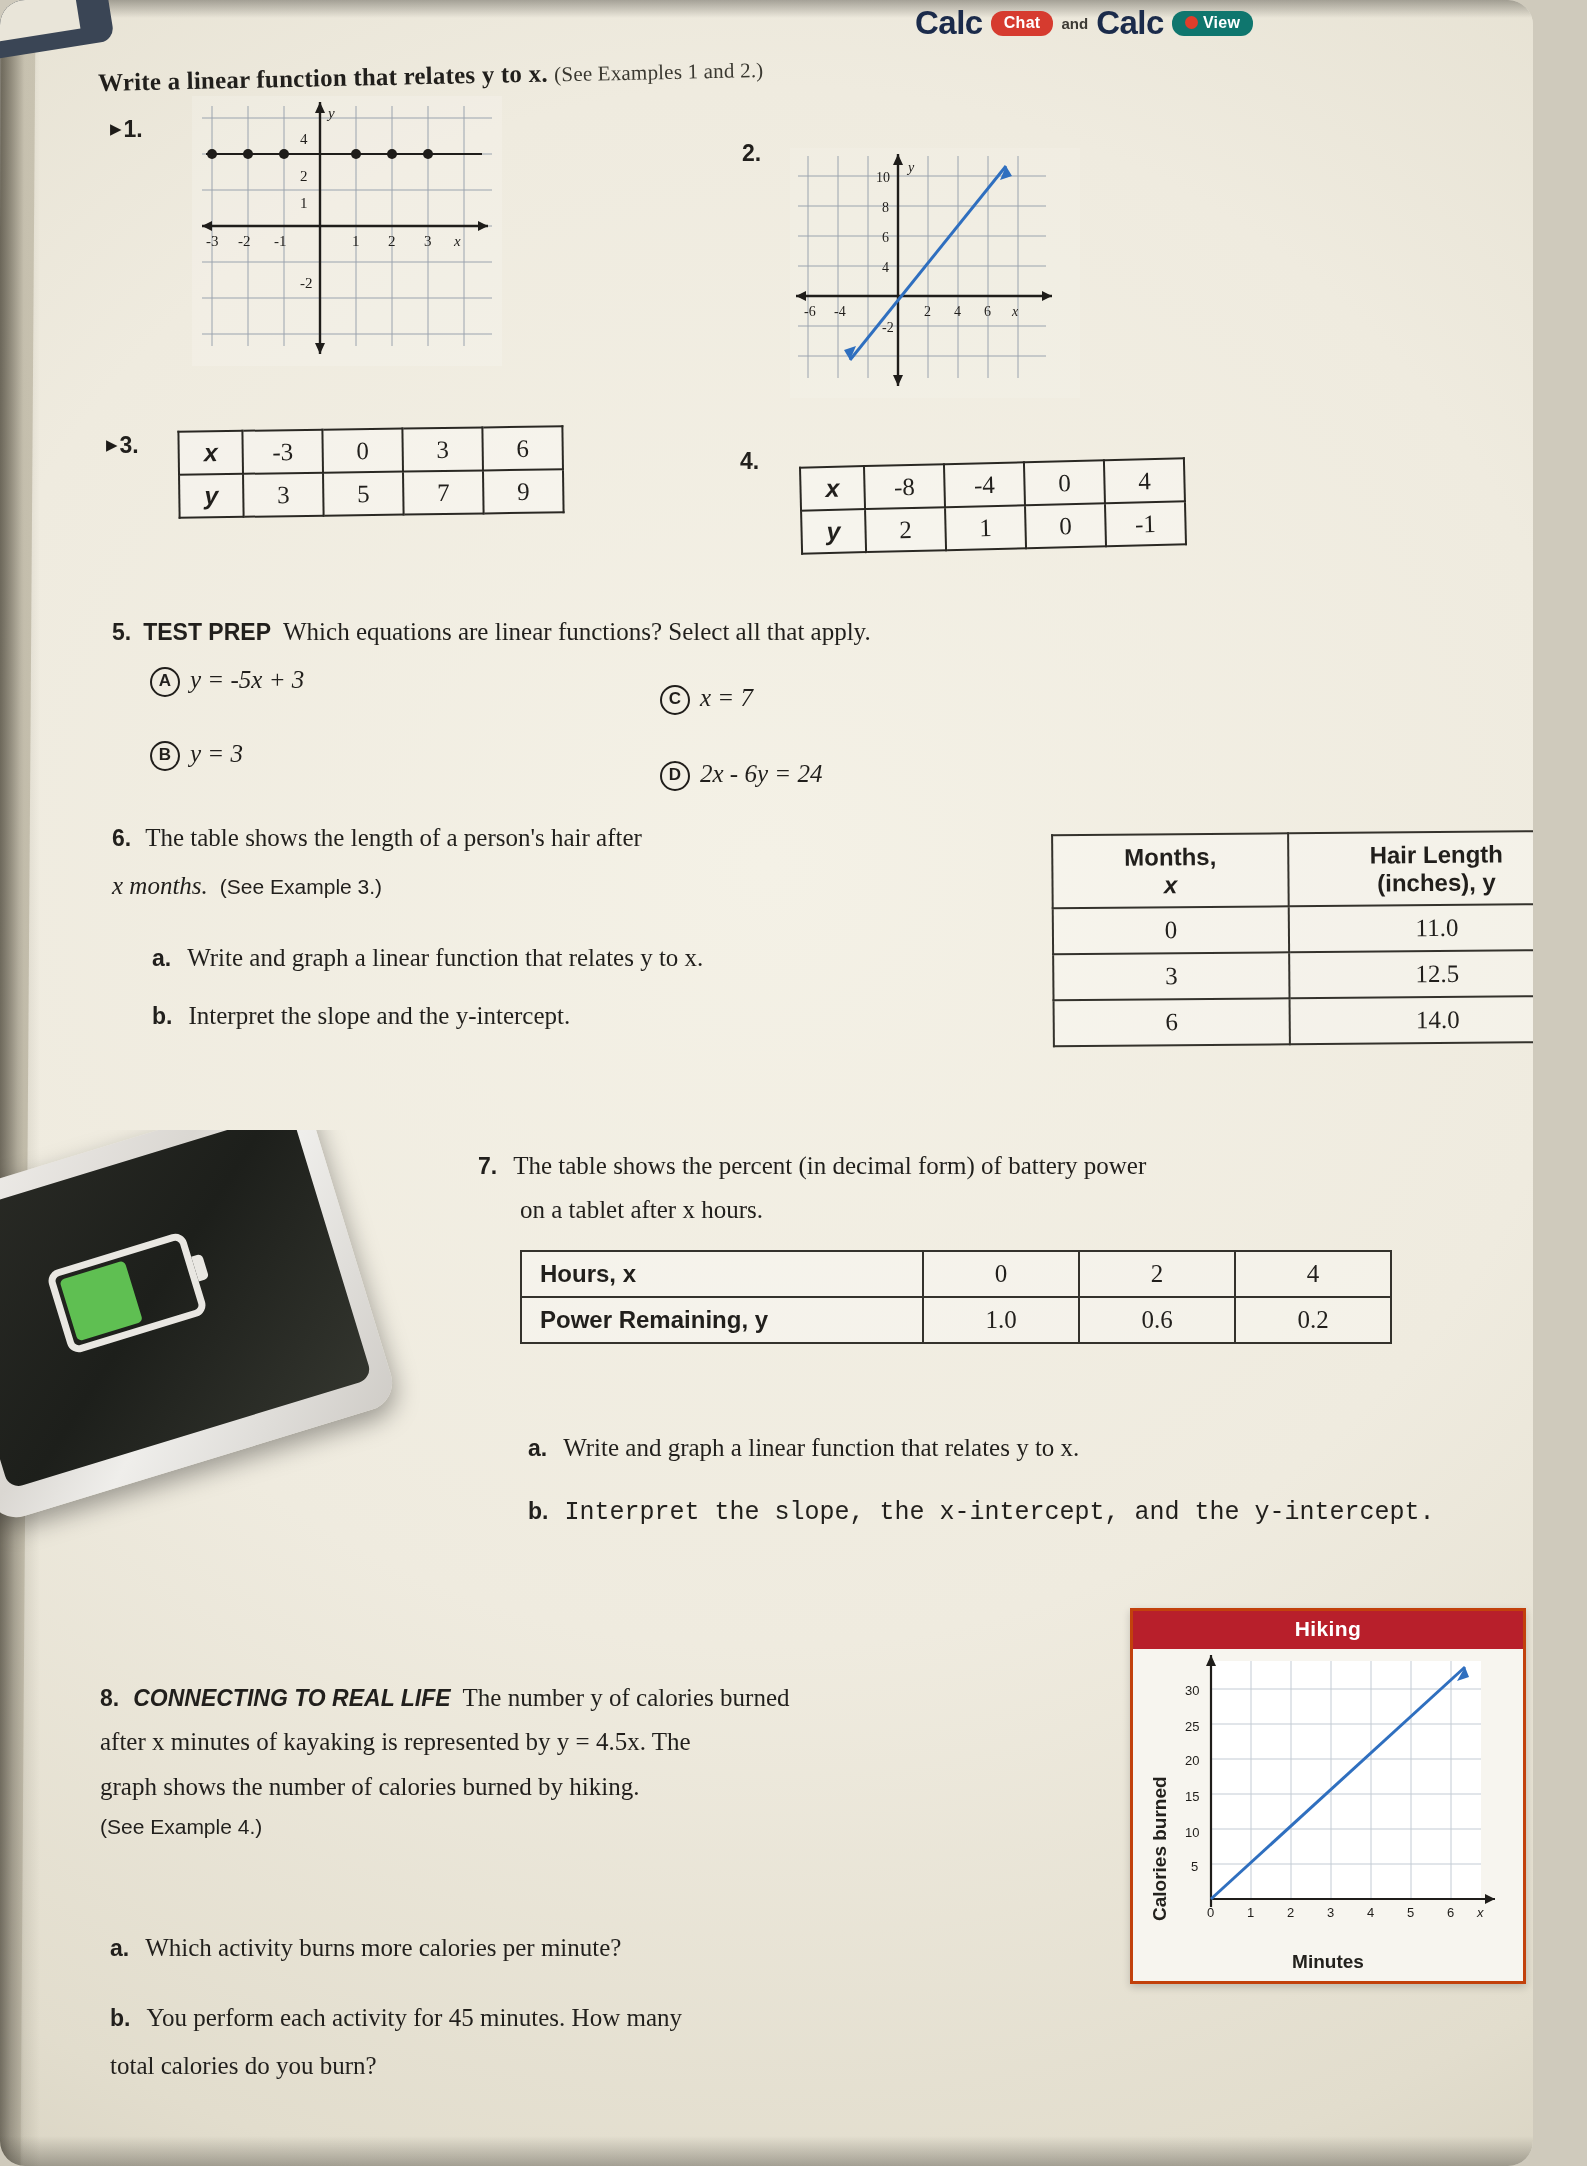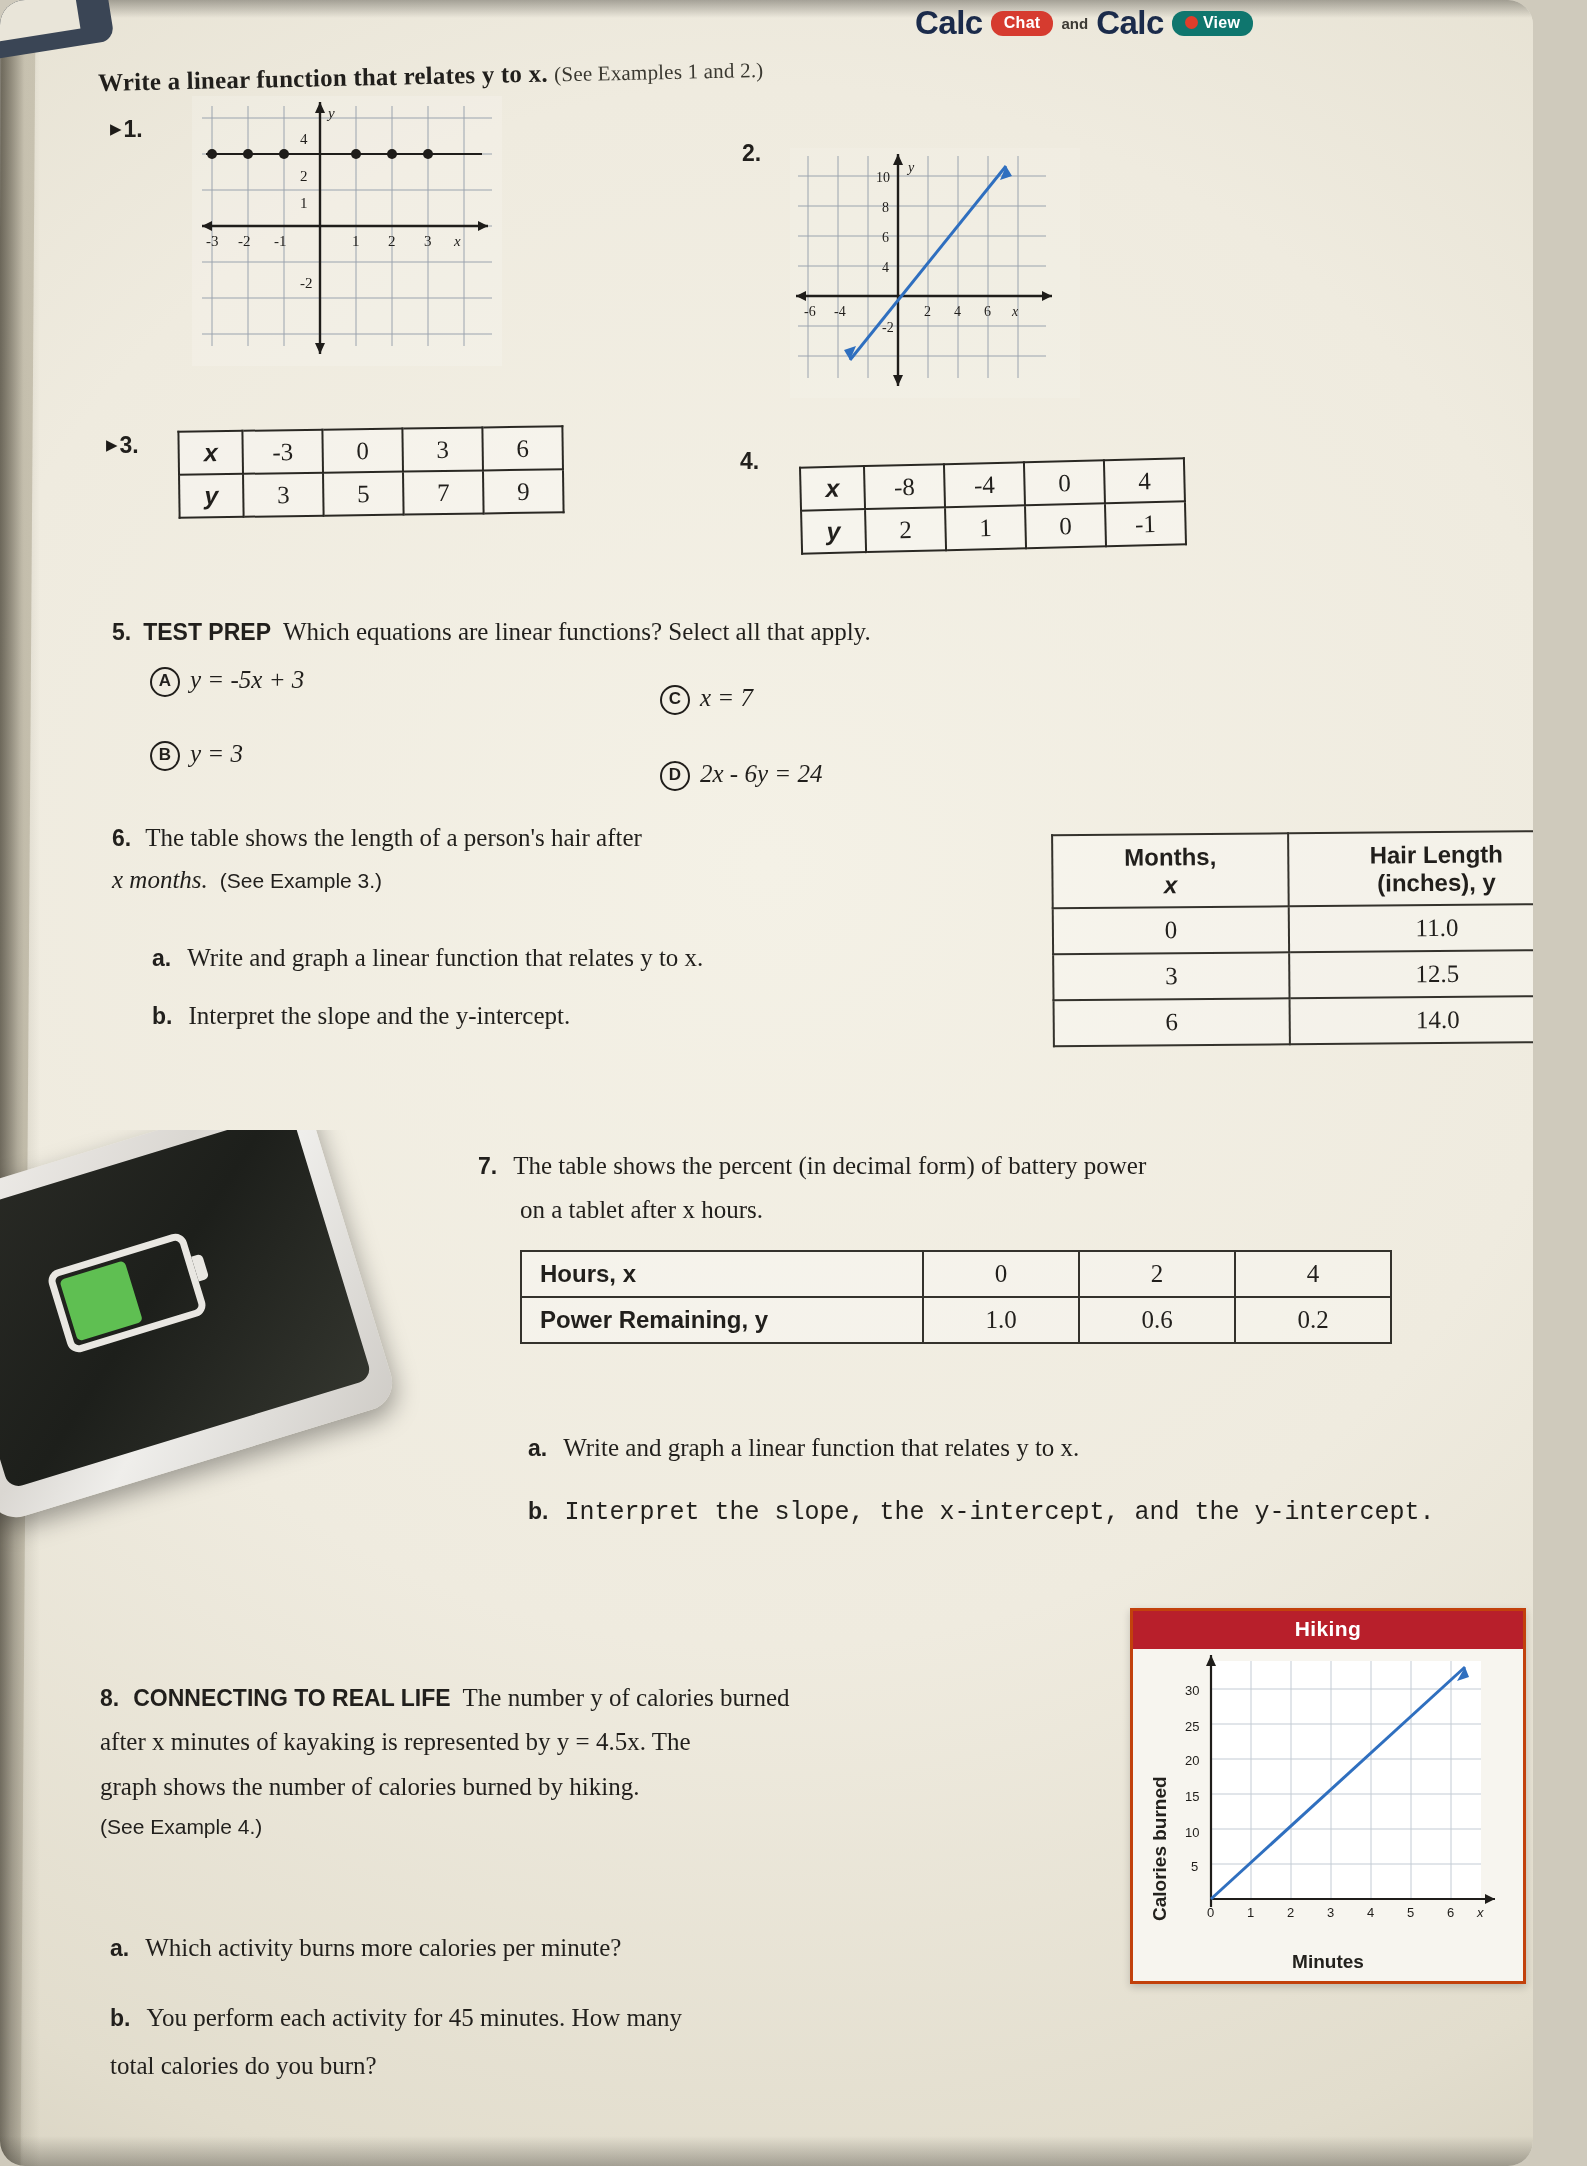--- a/index.html
+++ b/index.html
@@ -484,21 +484,21 @@
     </div>
     <div class="choice" style="left:660px; top:760px;">
       <span class="circle">D</span><span class="ital">2x - 6y = 24</span>
     </div>
 
     <div style="position:absolute; left:112px; top:820px; width:790px;">
       <div style="position:relative;">
         <span class="qnum">6.</span>
         <span class="body" style="margin-left:10px;">The table shows the length of a person's hair after</span>
       </div>
-      <div style="margin-top:6px;">
+      <div style="margin-top:12px;">
         <span class="body ital">x months.</span>
         <span class="sans" style="font-size:21px; margin-left:8px;">(See Example 3.)</span>
       </div>
     </div>
     <div style="position:absolute; left:152px; top:940px; width:780px;">
       <span class="qnum">a.</span>
       <span class="body" style="margin-left:12px;">Write and graph a linear function that relates y to x.</span>
     </div>
     <div style="position:absolute; left:152px; top:998px; width:780px;">
       <span class="qnum">b.</span>
@@ -577,21 +577,21 @@
       <span class="body" style="margin-left:12px;">Write and graph a linear function that relates y to x.</span>
     </div>
     <div style="position:absolute; left:528px; top:1495px; width:960px;">
       <span class="qnum">b.</span>
       <span class="body" style="margin-left:12px;font-family:Liberation Mono, monospace;">Interpret the slope, the x-intercept, and the y-intercept.</span>
     </div>
 
     <div style="position:absolute; left:100px; top:1680px; width:980px;">
       <div>
         <span class="qnum">8.</span>
-        <span class="sans" style="font-weight:bold; font-size:23px; margin-left:10px;">CONNECTING TO REAL LIFE</span>
+        <span class="sans" style="font-weight:bold; font-size:23px; margin-left:10px;font-style:italic;">CONNECTING TO REAL LIFE</span>
         <span class="body" style="margin-left:8px;">The number y of calories burned</span>
       </div>
       <div style="margin-top:8px;">
         <span class="body">after x minutes of kayaking is represented by y = 4.5x. The</span>
       </div>
       <div style="margin-top:10px;">
         <span class="body">graph shows the number of calories burned by hiking.</span>
       </div>
       <div style="margin-top:10px;">
         <span class="sans" style="font-size:21px;">(See Example 4.)</span>

